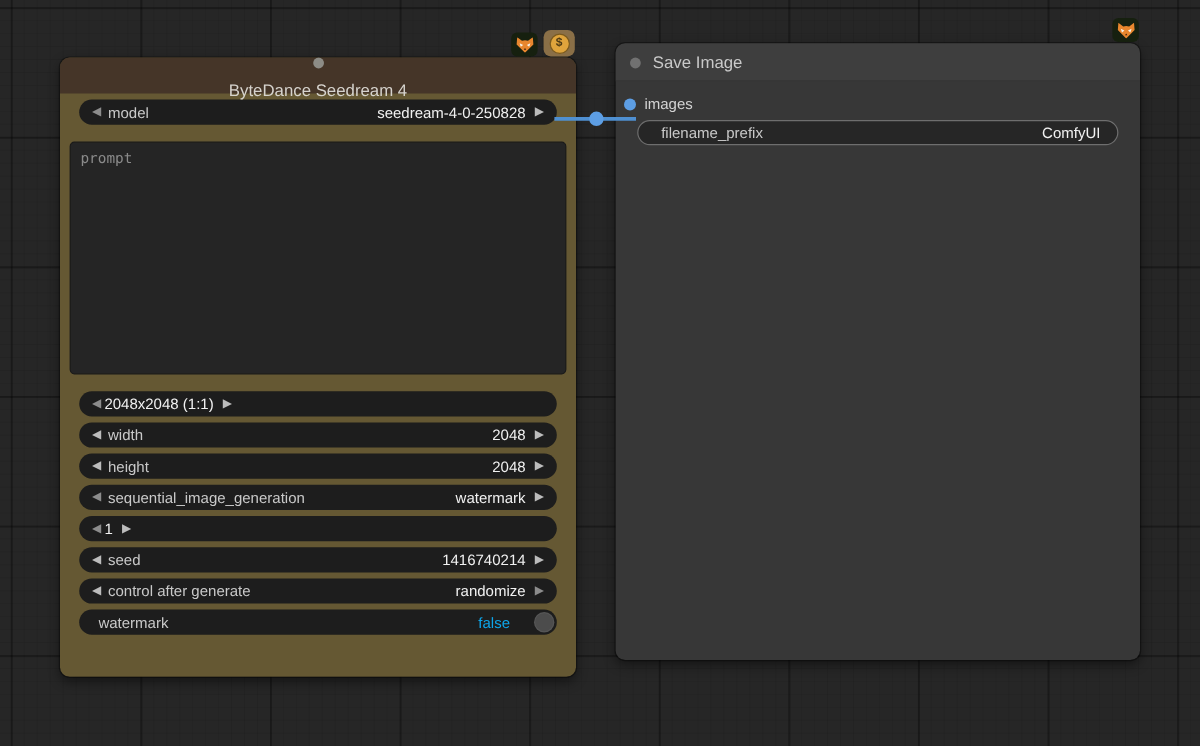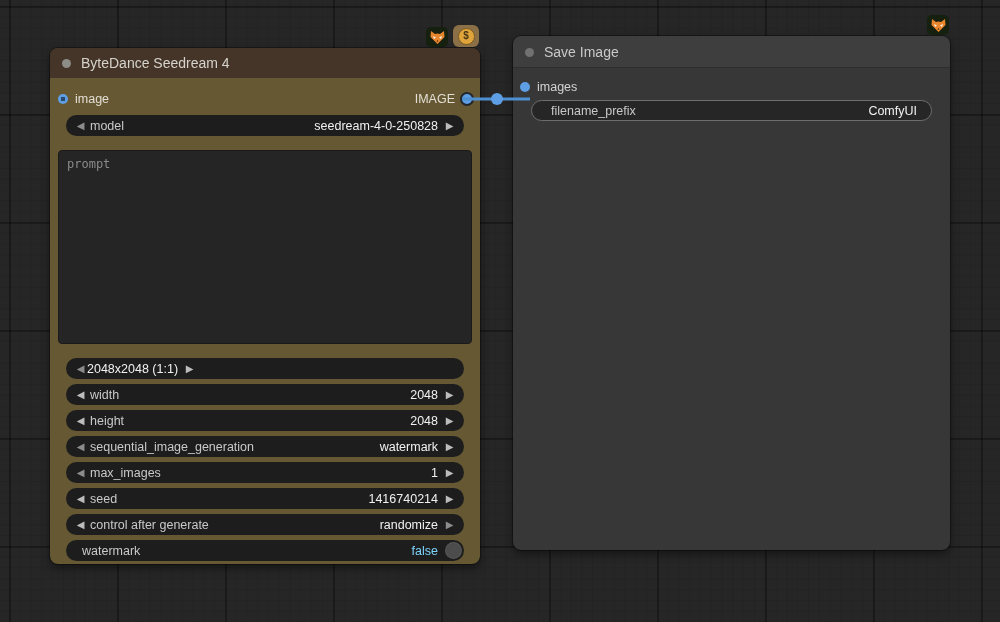--- a/index.html
+++ b/index.html
@@ -15,21 +15,21 @@
       linear-gradient(90deg, rgba(0,0,0,0.07) 0 1px, transparent 1px);
     background-size:108px 108px,108px 108px,10.8px 10.8px,10.8px 10.8px;
     background-position:9px 6px,9px 6px,9px 6px,9px 6px;
   }
 
   .node { position:absolute; border-radius:8px; box-shadow:0 4px 10px rgba(0,0,0,0.45); z-index:2; }
   .node-seedream { left:50px; top:48px; width:430px; height:516px; background:#655833; outline:1px solid rgba(0,0,0,0.35); }
   .node-save    { left:513px; top:36px; width:437px; height:514px; background:#373737; outline:1px solid rgba(0,0,0,0.35); }
 
   .node-header { display:flex; align-items:center; gap:10px; padding:0 12px; border-radius:8px 8px 0 0; }
-  .node-seedream .node-header { height:30px; background:#453528; }
+  .node-seedream .node-header { height:30px; background:#453528;flex-direction:column; }
   .node-save .node-header { height:32px; background:#3e3e3e; box-shadow:inset 0 -1px 0 rgba(0,0,0,0.25); }
   .collapse-dot { width:9px; height:9px; border-radius:50%; background:#8d8c86; flex:0 0 auto; }
   .node-save .collapse-dot { background:#717171; }
   .node-title { font-size:14px; color:#d6d3cd; white-space:nowrap; }
   .node-save .node-title { color:#c9c9c9; }
 
   .slot-row { display:flex; justify-content:space-between; align-items:center; height:22px; margin-top:10px; padding:0 8px; }
   .node-save .slot-row { margin-top:8px; padding:0 7px; }
   .slot { display:flex; align-items:center; gap:7px; font-size:12.5px; }
   .slot-label { color:#e3ded4; }
@@ -55,21 +55,21 @@
     padding:6px 8px; resize:none; outline:none;
   }
   .prompt-box::placeholder { color:#8a8a8a; }
 
   .widgets-lower { margin-top:14px; }
   .widgets-lower .widget { margin-top:5px; }
   .widgets-lower .widget:first-child { margin-top:0; }
 
   .toggle-knob { width:17px; height:17px; border-radius:50%; background:#4c4c4c; margin-right:-6px; flex:0 0 auto; box-shadow:inset 0 0 0 1px rgba(255,255,255,0.06); }
   .widget.boolean .wlabel { margin-left:8px; }
-  .widget.boolean .wvalue { color:#7dd3fc; margin-right:7px; }
+  .widget.boolean .wvalue { color:#0ea5e9; margin-right:20px; }
 
   .widget.outlined { background:#262626; border:1px solid #6e6e6e; margin:2px 18px 0 18px;gap:11px; }
   .widget.outlined .wlabel { margin-left:11px; }
   .widget.outlined .wvalue { margin-right:6px; color:#f1f1f1; }
 
   .badges { position:absolute; bottom:100%; right:1px; margin-bottom:1px; display:flex; gap:5px; align-items:flex-end; }
   .badge { display:flex; align-items:center; justify-content:center; }
   .badge-fox { width:22px; height:20px; border-radius:5px; background:#16200f; }
   .badge-money { width:26px; height:22px; border-radius:6px; background:#8a6f47; }
   .coin { width:15px; height:15px; border-radius:50%; background:#dfa43c; border:1px solid #7a5a1e; color:#4a3814; font-size:10px; font-weight:bold; display:flex; align-items:center; justify-content:center; line-height:1; }
@@ -100,30 +100,20 @@
       <span class="badge badge-money">
         <span class="coin">$</span>
       </span>
     </div>
 
     <div class="node-header">
       <span class="collapse-dot"></span>
       <span class="node-title">ByteDance Seedream 4</span>
     </div>
 
-    <div class="slot-row">
-      <div class="slot">
-        <span class="slot-dot ring"></span>
-        <span class="slot-label">image</span>
-      </div>
-      <div class="slot">
-        <span class="slot-label">IMAGE</span>
-        <span class="slot-dot edge"></span>
-      </div>
-    </div>
 
     <div class="widget">
       <span class="warrow dim">◀</span>
       <span class="wlabel">model</span>
       <span class="wvalue">seedream-4-0-250828</span>
       <span class="warrow">▶</span>
     </div>
 
     <textarea class="prompt-box" placeholder="prompt" style=""></textarea>
 
@@ -150,21 +140,20 @@
 
       <div class="widget">
         <span class="warrow dim">◀</span>
         <span class="wlabel">sequential_image_generation</span>
         <span class="wvalue">watermark</span>
         <span class="warrow">▶</span>
       </div>
 
       <div class="widget">
         <span class="warrow dim">◀</span>
-        <span class="wlabel">max_images</span>
         <span class="wvalue">1</span>
         <span class="warrow">▶</span>
       </div>
 
       <div class="widget">
         <span class="warrow">◀</span>
         <span class="wlabel">seed</span>
         <span class="wvalue">1416740214</span>
         <span class="warrow">▶</span>
       </div>

